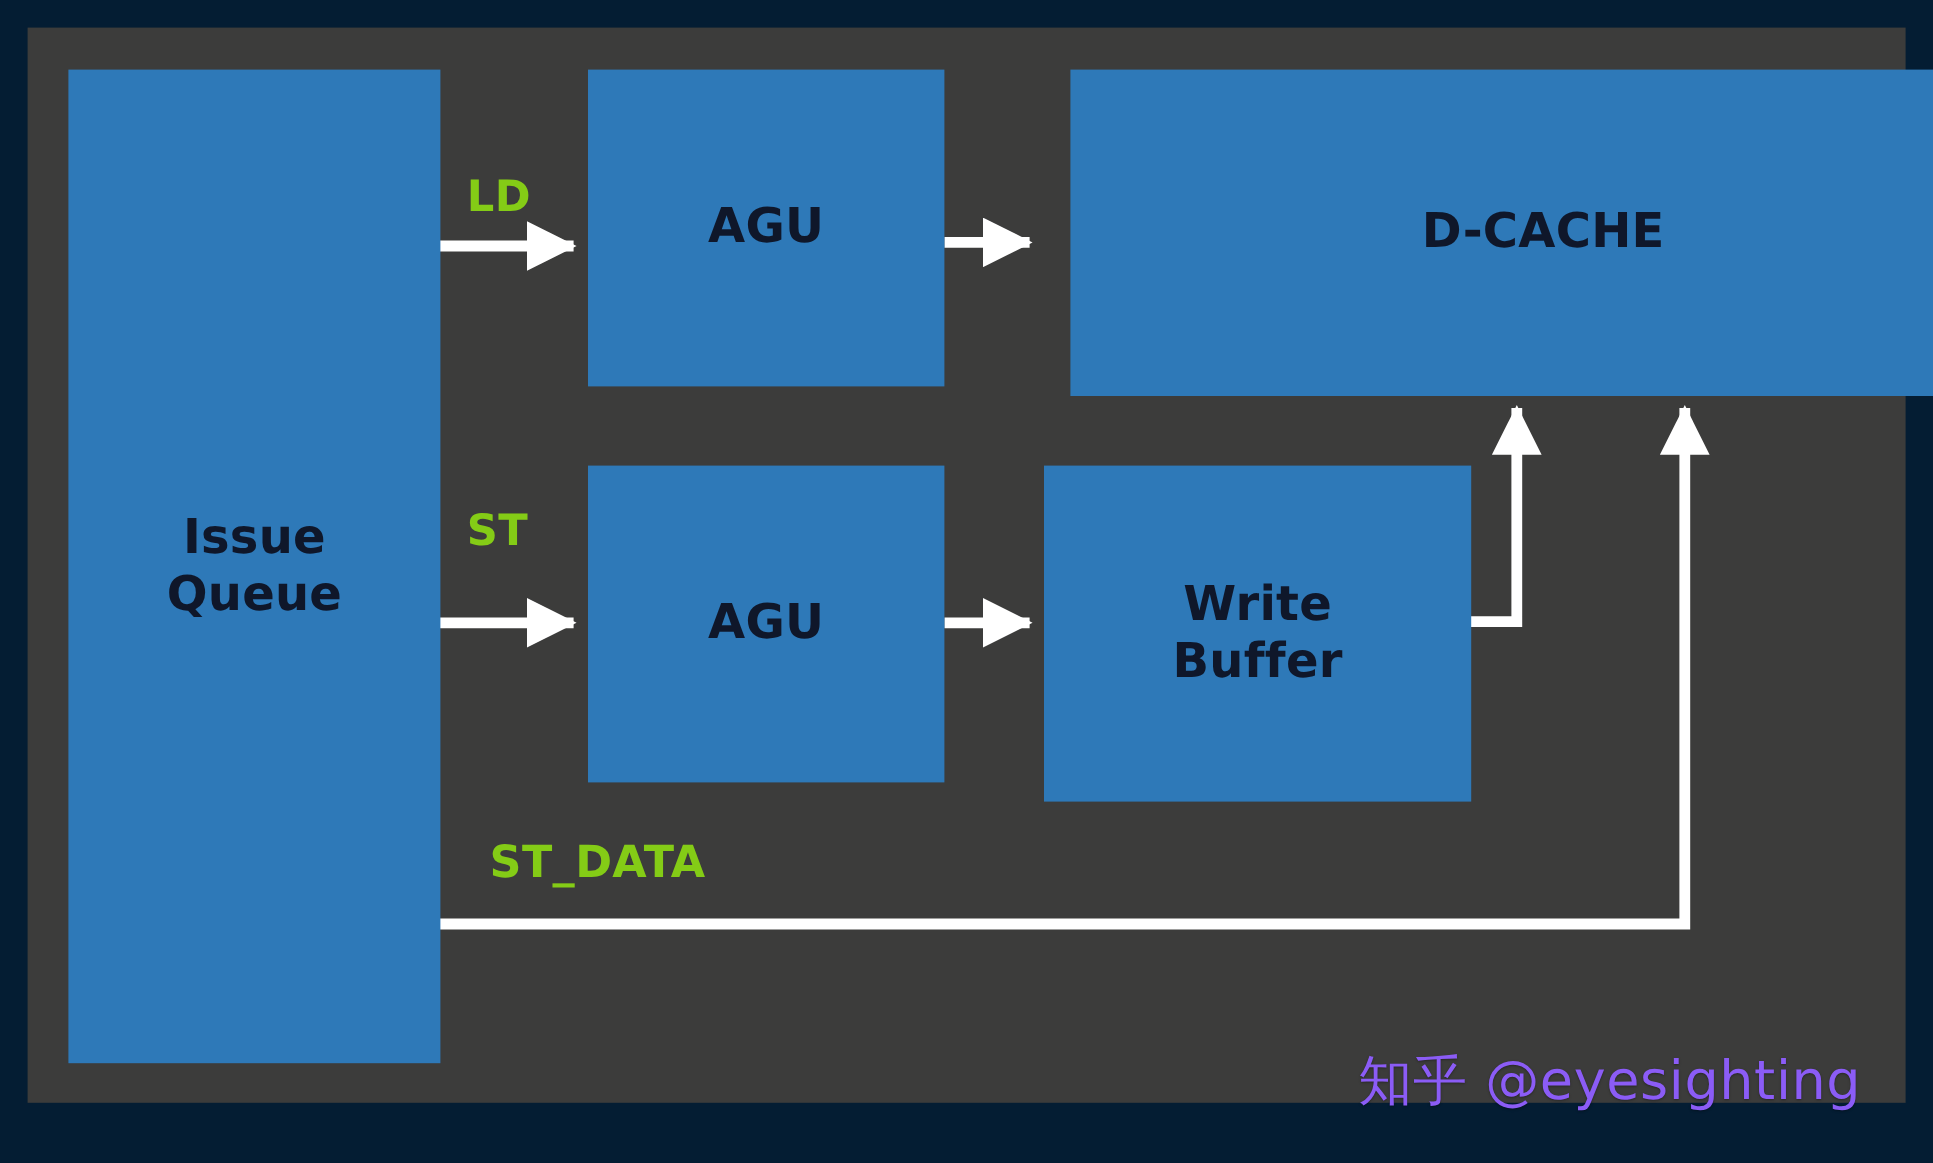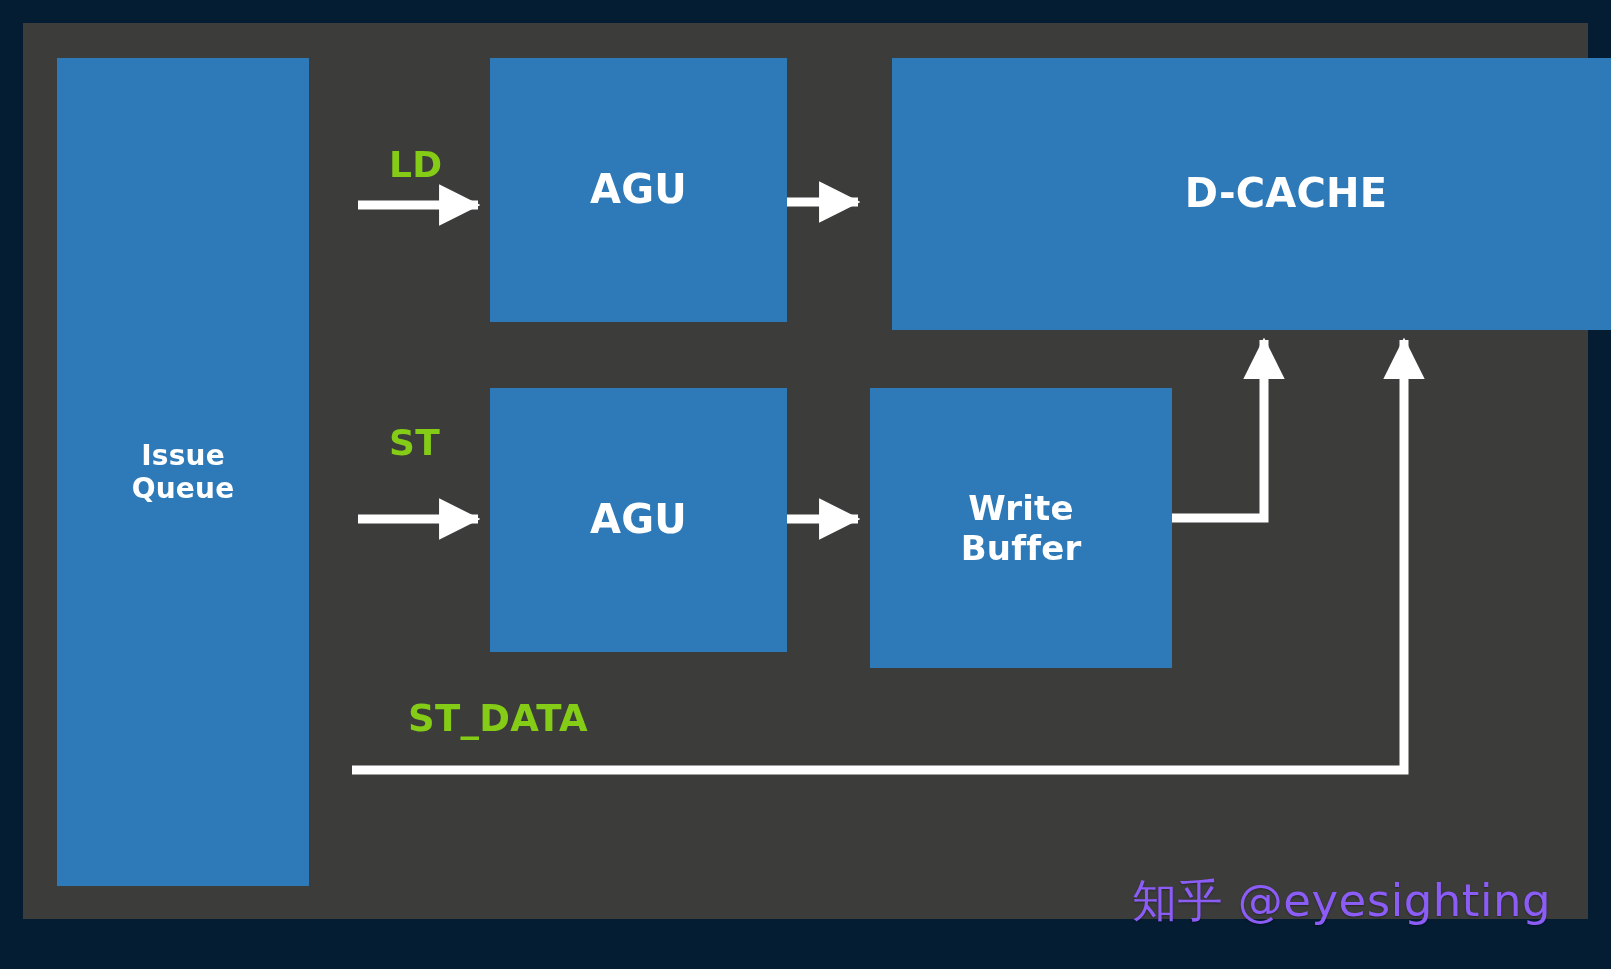--- a/index.html
+++ b/index.html
@@ -29,55 +29,55 @@
     top: 23px;
     width: 1565px;
     height: 896px;
     background: #3c3c3b;
   }
 
   
   .block {
     position: absolute;
     background: #2e79b8;
-    color: #ffffff;
+    color: #0f172a;
     display: flex;
     align-items: center;
     justify-content: center;
     text-align: center;
     font-weight: bold;
     line-height: 1.18;
     letter-spacing: 0.2px;
     white-space: pre-line;
   }
 
   #block-issue-queue {
     left: 57px;   top: 58px;
-    width: 252px; height: 828px;
-    font-size: 28px;
+    width: 310px; height: 828px;
+    font-size: 40px;
   }
   #block-agu-load {
     left: 490px;  top: 58px;
     width: 297px; height: 264px;
     font-size: 40px;
   }
   #block-dcache {
     left: 892px;  top: 58px;
     width: 788px; height: 272px;
     font-size: 40px;
   }
   #block-agu-store {
     left: 490px;  top: 388px;
     width: 297px; height: 264px;
     font-size: 40px;
   }
   #block-write-buffer {
     left: 870px;  top: 388px;
-    width: 302px; height: 280px;
-    font-size: 34px;
+    width: 356px; height: 280px;
+    font-size: 40px;
   }
 
   
   .edge-label {
     position: absolute;
     color: #84cc16;
     font-weight: bold;
     font-size: 36px;
     letter-spacing: 0.3px;
     white-space: nowrap;

